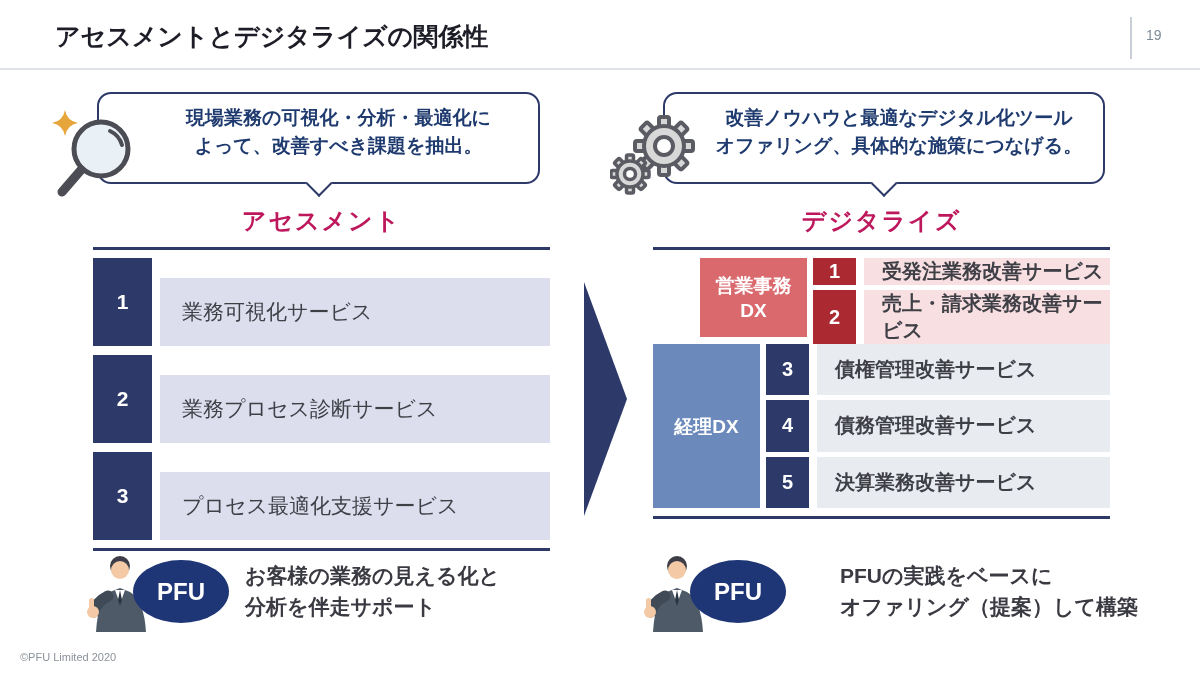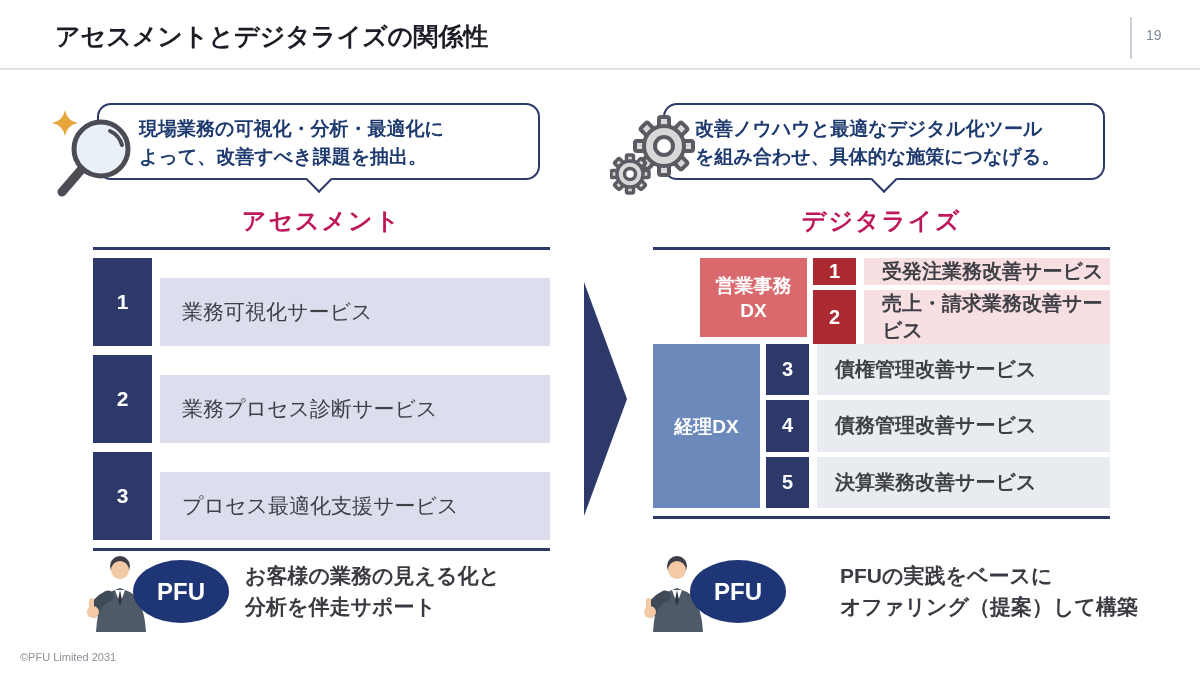--- a/index.html
+++ b/index.html
@@ -6,22 +6,22 @@
   .stage {
     position:relative; width:1200px; height:675px; background:#ffffff;
     overflow:hidden; font-family:"Liberation Sans","DejaVu Sans",sans-serif;
   }
   
   .slide-title { position:absolute; left:55px; top:20px; font-size:25px; font-weight:bold; color:#1d1d27; }
   .title-rule  { position:absolute; left:0; top:68px; width:1200px; height:2px; background:#dfe3e8; }
   .page-sep    { position:absolute; left:1130px; top:17px; width:2px; height:42px; background:#c9cfd6; }
   .page-num    { position:absolute; left:1146px; top:27px; font-size:14px; color:#7e8b98; }
   
-  .bubble { position:absolute; top:103px; height:77px; background:#fff;
-            border:2.5px solid #2d3a69; border-radius:14px; box-sizing:border-box; z-index:1; }
+  .bubble { position:absolute; top:92px; height:92px; background:#fff;
+            border:2.5px solid #2d3a69; border-radius:14px; box-sizing:border-box; z-index:1;text-align:center; }
   .bubble.b-left  { left:97px;  width:443px; }
   .bubble.b-right { left:663px; width:442px; }
   .bubble .tail { position:absolute; left:50%; bottom:-11px; width:17px; height:17px; background:#fff;
                   border-right:2.5px solid #2d3a69; border-bottom:2.5px solid #2d3a69;
                   transform:translateX(-50%) rotate(45deg); }
   .bubble-text { padding:10px 0 0 40px; font-size:19px; font-weight:bold; color:#1e3a6e; line-height:28px; }
   .bubble.b-right .bubble-text { padding-left:30px; }
   .icon-wrap { position:absolute; z-index:2; }
   .magnifier-pos { left:44px;  top:102px; }
   .gears-pos     { left:610px; top:106px; }
@@ -128,21 +128,21 @@
         <rect x="16.5" y="49" width="7" height="9" rx="1.5" transform="rotate(270 20 68)"></rect>
         <rect x="16.5" y="49" width="7" height="9" rx="1.5" transform="rotate(315 20 68)"></rect>
         <circle cx="20" cy="68" r="13"></circle>
         <circle cx="20" cy="68" r="5.5" fill="#ffffff"></circle>
       </g>
     </svg>
   </div>
   <div class="bubble b-right">
     <div class="bubble-text">
       <div>改善ノウハウと最適なデジタル化ツール</div>
-      <div>を組み合わせ、具体的な施策につなげる。</div>
+      <div>オファリング、具体的な施策につなげる。</div>
     </div>
     <div class="tail"></div>
   </div>
 
   <div class="col-heading h-left">アセスメント</div>
   <div class="col-heading h-right">デジタライズ</div>
 
   <div class="ltable">
     <div class="lrow">
       <div class="lnum">1</div>
@@ -227,15 +227,15 @@
       <circle cx="9" cy="58" r="6" fill="#f3c9a6"></circle>
       <rect x="5" y="44" width="5" height="12" rx="2.5" fill="#f3c9a6"></rect>
     </svg>
   </div>
   <div class="pfu-ellipse e-right">PFU</div>
   <div class="pfu-note n-right">
     <div>PFUの実践をベースに</div>
     <div>オファリング（提案）して構築</div>
   </div>
 
-  <div class="copyright">©PFU Limited 2031</div>
+  <div class="copyright">©PFU Limited 2020</div>
 
 </div>
 
 </body></html>

